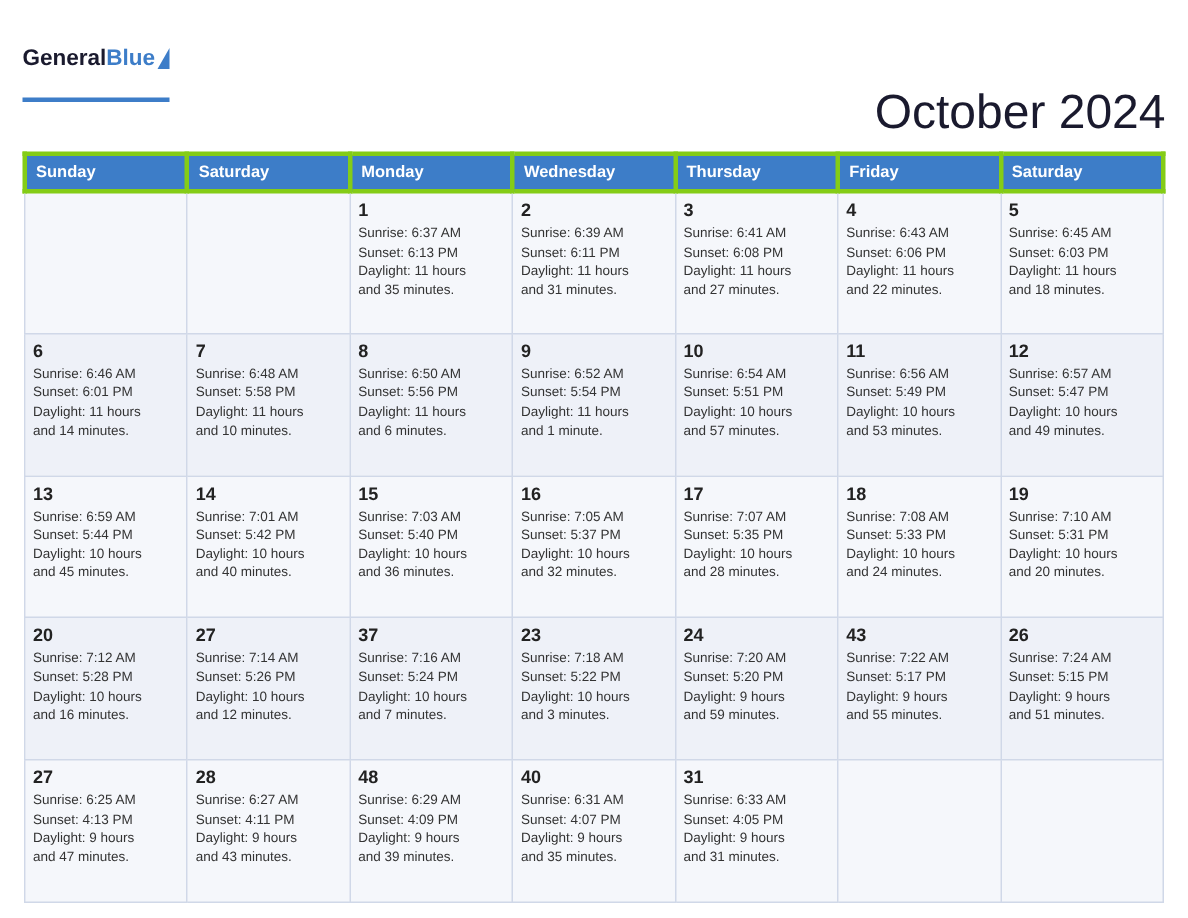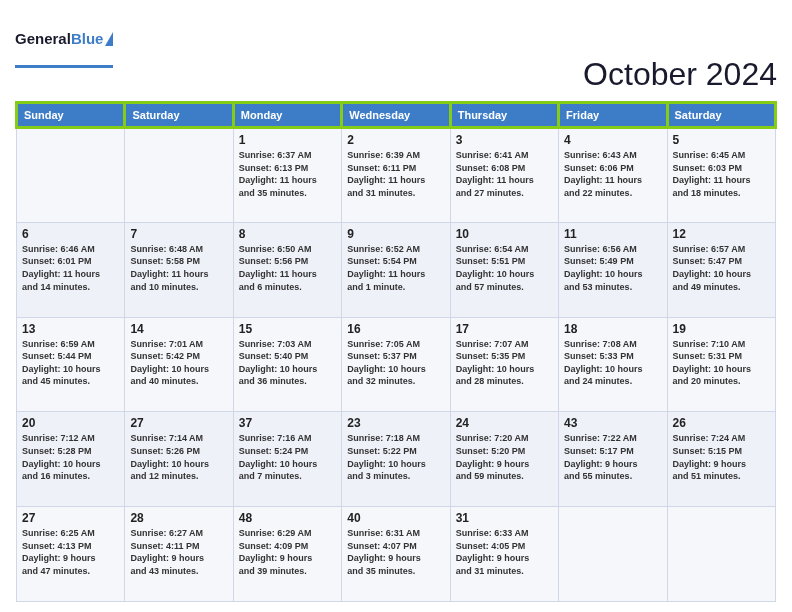--- a/index.html
+++ b/index.html
@@ -70,21 +70,20 @@
       font-size: 12px;
       font-weight: bold;
       color: #222;
       display: block;
       margin-bottom: 2px;
     }
     .cell-text {
       font-size: 9px;
       color: #333;
       line-height: 1.4;
-      font-weight: bold;
     }
     .empty-cell {
       background: #f5f7fb !important;
     }
     
     .logo-container {
       display: flex;
       flex-direction: column;
       align-items: flex-end;
       gap: 16px;

